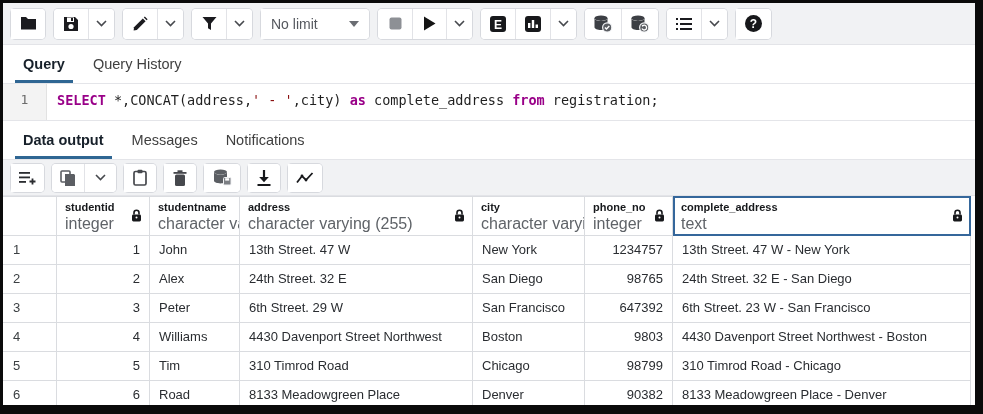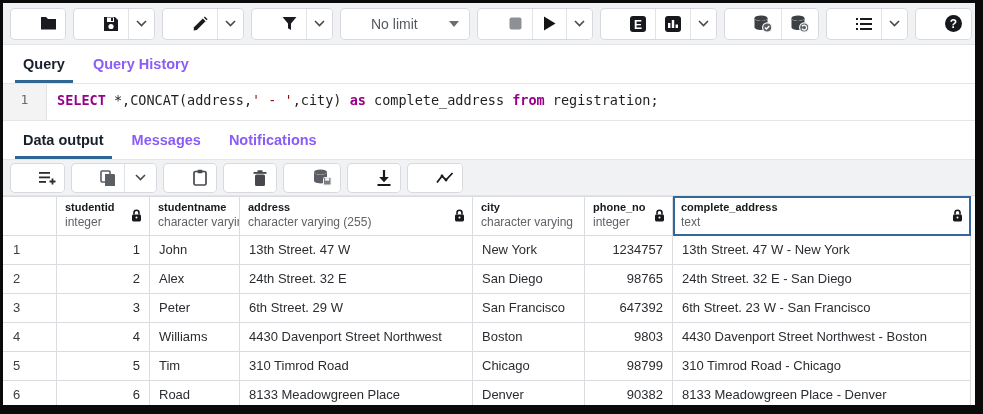--- a/index.html
+++ b/index.html
@@ -6,39 +6,39 @@
   html,body { background:#888; }
   body { font-family:"Liberation Sans", sans-serif; }
   #app {
     width:983px; height:414px;
     border:solid #0a0a0a; border-width:3px 8px 9px 3px;
     background:#fff; overflow:hidden; position:relative;
   }
 
   
   .toolbar { background:#f1f2f4; display:flex; align-items:center; gap:9px; padding:6px 8px; height:42px; border-bottom:1px solid #e3e4e8; }
-  .btn-group { display:flex; border-radius:4px; box-shadow:0 0 0 1px #d7d9de; background:#fff;padding-left:20px; }
+  .btn-group { display:flex; border-radius:4px; box-shadow:0 0 0 1px #d7d9de; background:#fff; }
   .tb-btn {
     background:#fff; border:none; border-radius:4px; height:30px; min-width:34px;
     display:flex; align-items:center; justify-content:center; padding:0 8px; cursor:pointer;
   }
   .btn-group .tb-btn { border-radius:0; }
   .btn-group .tb-btn:first-child { border-radius:4px 0 0 4px; }
   .btn-group .tb-btn:last-child { border-radius:0 4px 4px 0; }
   .btn-group .tb-btn + .tb-btn { border-left:1px solid #e2e3e7; }
   .tb-btn.narrow { min-width:26px; padding:0 5px; }
   .limit-select {
     display:flex; align-items:center; justify-content:space-between; gap:14px;
     width:108px; padding:0 10px; color:#55585e; font-size:14px;
   }
   svg.ic { display:block; }
 
   
   .tabs { display:flex; background:#fff; border-bottom:1px solid #e4e5e9; height:39px; padding-left:6px; }
-  .tab { position:relative; display:flex; align-items:center; padding:0 14px; font-size:14.5px; color:#8b5cf6; cursor:pointer;font-weight:bold; }
+  .tab { position:relative; display:flex; align-items:center; padding:0 14px; font-size:14.5px; color:#404040; cursor:pointer; }
   .tab.active { color:#17202a; font-weight:bold; }
   .tab.active::after { content:""; position:absolute; left:6px; right:6px; bottom:0; height:3px; background:#2f6693; }
 
   
   .editor { display:flex; height:37px; background:#fff; border-bottom:1px solid #e4e5e9; }
   .gutter { width:44px; background:#f3f3f3; border-right:1px solid #e2e2e2; text-align:center;
             font-family:"DejaVu Sans Mono", monospace; font-size:13px; color:#6c6c6c; padding-top:8px; }
   .code-line { font-family:"DejaVu Sans Mono", monospace; font-size:13.5px; color:#1f1f1f;
                padding:8px 0 0 10px; white-space:pre; }
   .kw { color:#990088; font-weight:bold; }
@@ -50,21 +50,21 @@
 
   
   .grid { font-size:13px; color:#2a2d31; }
   .grid-row { display:grid; grid-template-columns:54px 93px 90px 233px 112px 88px 298px; }
   .gh-cell, .g-cell {
     background:#fff; border-right:1px solid #dadce0; border-bottom:1px solid #dadce0;
     overflow:hidden; white-space:nowrap;
   }
   .grid-header .gh-cell { height:40px; padding:4px 6px 2px 8px; position:relative; }
   .gh-name { font-weight:bold; font-size:11px; color:#17191c; }
-  .gh-type { font-size:12px; color:#5f6368; margin-top:2px; }
+  .gh-type { font-size:16px; color:#5f6368; margin-top:2px; }
   .gh-lock { position:absolute; top:12px; right:7px; }
   .gh-cell.selected { outline:2px solid #35679b; outline-offset:-2px; }
   .g-cell { height:29px; line-height:28px; padding:0 9px; }
   .g-cell.num { text-align:right; }
   .rownum { color:#3c4043; padding-left:10px; }
   .grid-row:first-child .gh-cell { border-top:1px solid #dadce0; }
 </style>
 </head>
 <body>
 

